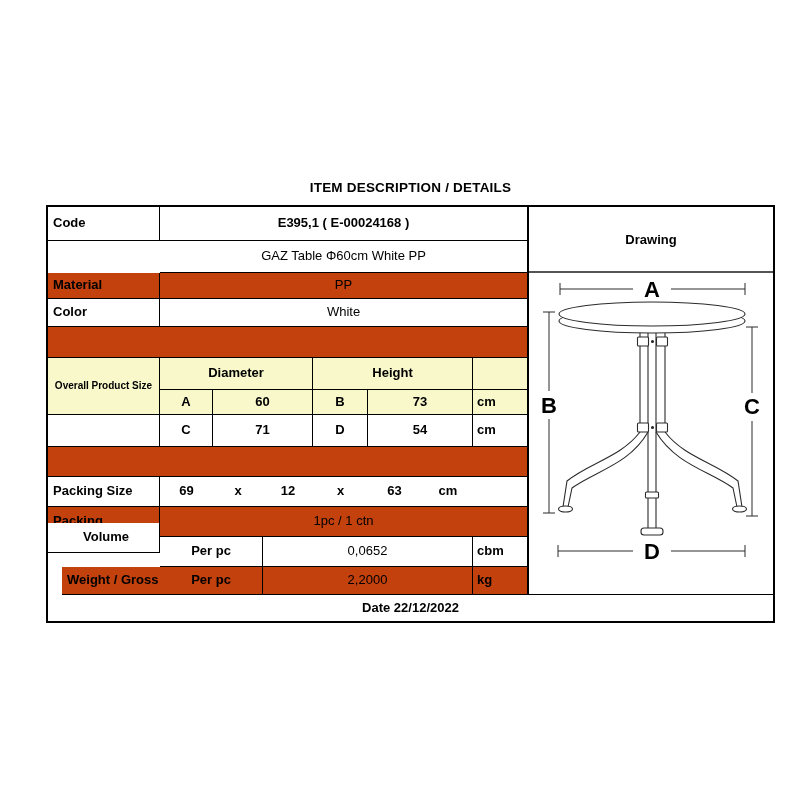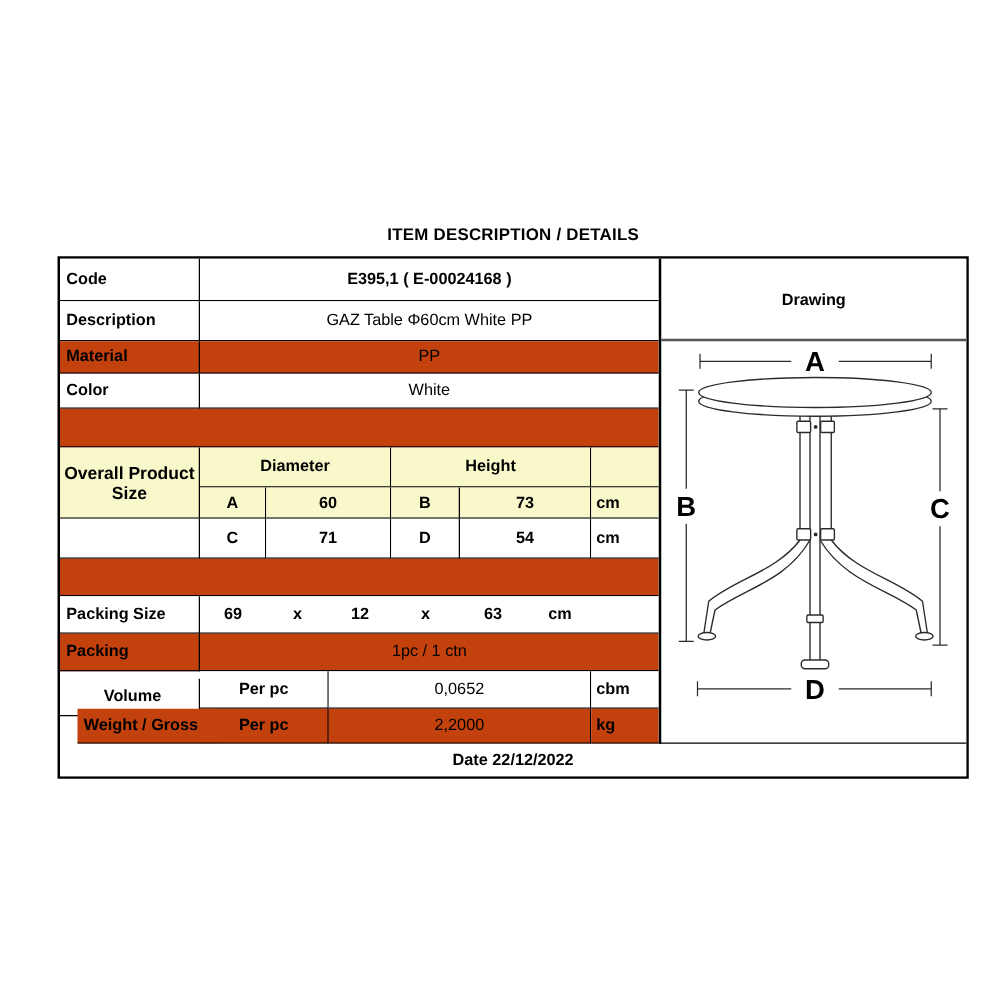--- a/index.html
+++ b/index.html
@@ -34,32 +34,31 @@
 
 <div class="page">
 
   <div class="title">ITEM DESCRIPTION / DETAILS</div>
 
   <div class="spec">
 
     <div class="cell lbl br bb" style="left:0;top:0;width:112px;height:34px;">Code</div>
     <div class="cell b bb" style="left:112px;top:0;width:367px;height:34px;">E395,1  ( E-00024168 )</div>
 
-    <div class="cell lbl br bb" style="left:0;top:34px;width:112px;height:32px;">Description</div>
     <div class="cell bb" style="left:112px;top:34px;width:367px;height:32px;">GAZ Table Φ60cm White PP</div>
 
     <div class="cell lbl br bb gray" style="left:0;top:66px;width:112px;height:26px;">Material</div>
     <div class="cell bb gray" style="left:112px;top:66px;width:367px;height:26px;">PP</div>
 
     <div class="cell lbl br bb" style="left:0;top:92px;width:112px;height:28px;">Color</div>
     <div class="cell bb" style="left:112px;top:92px;width:367px;height:28px;">White</div>
 
     <div class="cell bb gray" style="left:0;top:120px;width:479px;height:31px;"></div>
 
-    <div class="cell b br bb yellow center-text" style="left:0;top:151px;width:112px;height:57px;font-size:14px;">Overall Product Size</div>
+    <div class="cell b br bb yellow center-text" style="left:0;top:151px;width:112px;height:57px;font-size:10px;">Overall Product Size</div>
     <div class="cell b br bb yellow" style="left:112px;top:151px;width:153px;height:32px;">Diameter</div>
     <div class="cell b br bb yellow" style="left:265px;top:151px;width:160px;height:32px;">Height</div>
     <div class="cell bb yellow" style="left:425px;top:151px;width:54px;height:32px;"></div>
 
     <div class="cell b br bb yellow" style="left:112px;top:183px;width:53px;height:25px;">A</div>
     <div class="cell b br bb yellow" style="left:165px;top:183px;width:100px;height:25px;">60</div>
     <div class="cell b br bb yellow" style="left:265px;top:183px;width:55px;height:25px;">B</div>
     <div class="cell b br bb yellow" style="left:320px;top:183px;width:105px;height:25px;">73</div>
     <div class="cell unit bb yellow" style="left:425px;top:183px;width:54px;height:25px;">cm</div>
 
@@ -80,21 +79,21 @@
         <span style="width:50px;">12</span>
         <span style="width:55px;">x</span>
         <span style="width:53px;">63</span>
         <span style="width:54px;">cm</span>
       </div>
     </div>
 
     <div class="cell lbl br bb gray" style="left:0;top:300px;width:112px;height:30px;">Packing</div>
     <div class="cell bb gray" style="left:112px;top:300px;width:367px;height:30px;">1pc / 1 ctn</div>
 
-    <div class="cell lbl br bb" style="left:0;top:336px;width:112px;height:30px;padding-left:35px;">Volume</div>
+    <div class="cell lbl br bb" style="left:0;top:316px;width:112px;height:30px;padding-left:35px;">Volume</div>
     <div class="cell b br bb" style="left:112px;top:330px;width:103px;height:30px;">Per pc</div>
     <div class="cell br bb" style="left:215px;top:330px;width:210px;height:30px;">0,0652</div>
     <div class="cell unit bb" style="left:425px;top:330px;width:54px;height:30px;">cbm</div>
 
     <div class="cell lbl br bb gray" style="left:14px;top:360px;width:112px;height:28px;">Weight / Gross</div>
     <div class="cell b br bb gray" style="left:112px;top:360px;width:103px;height:28px;">Per pc</div>
     <div class="cell br bb gray" style="left:215px;top:360px;width:210px;height:28px;">2,2000</div>
     <div class="cell unit bb gray" style="left:425px;top:360px;width:54px;height:28px;">kg</div>
 
     <div class="cell b" style="left:0;top:388px;width:725px;height:26px;">Date 22/12/2022</div>

